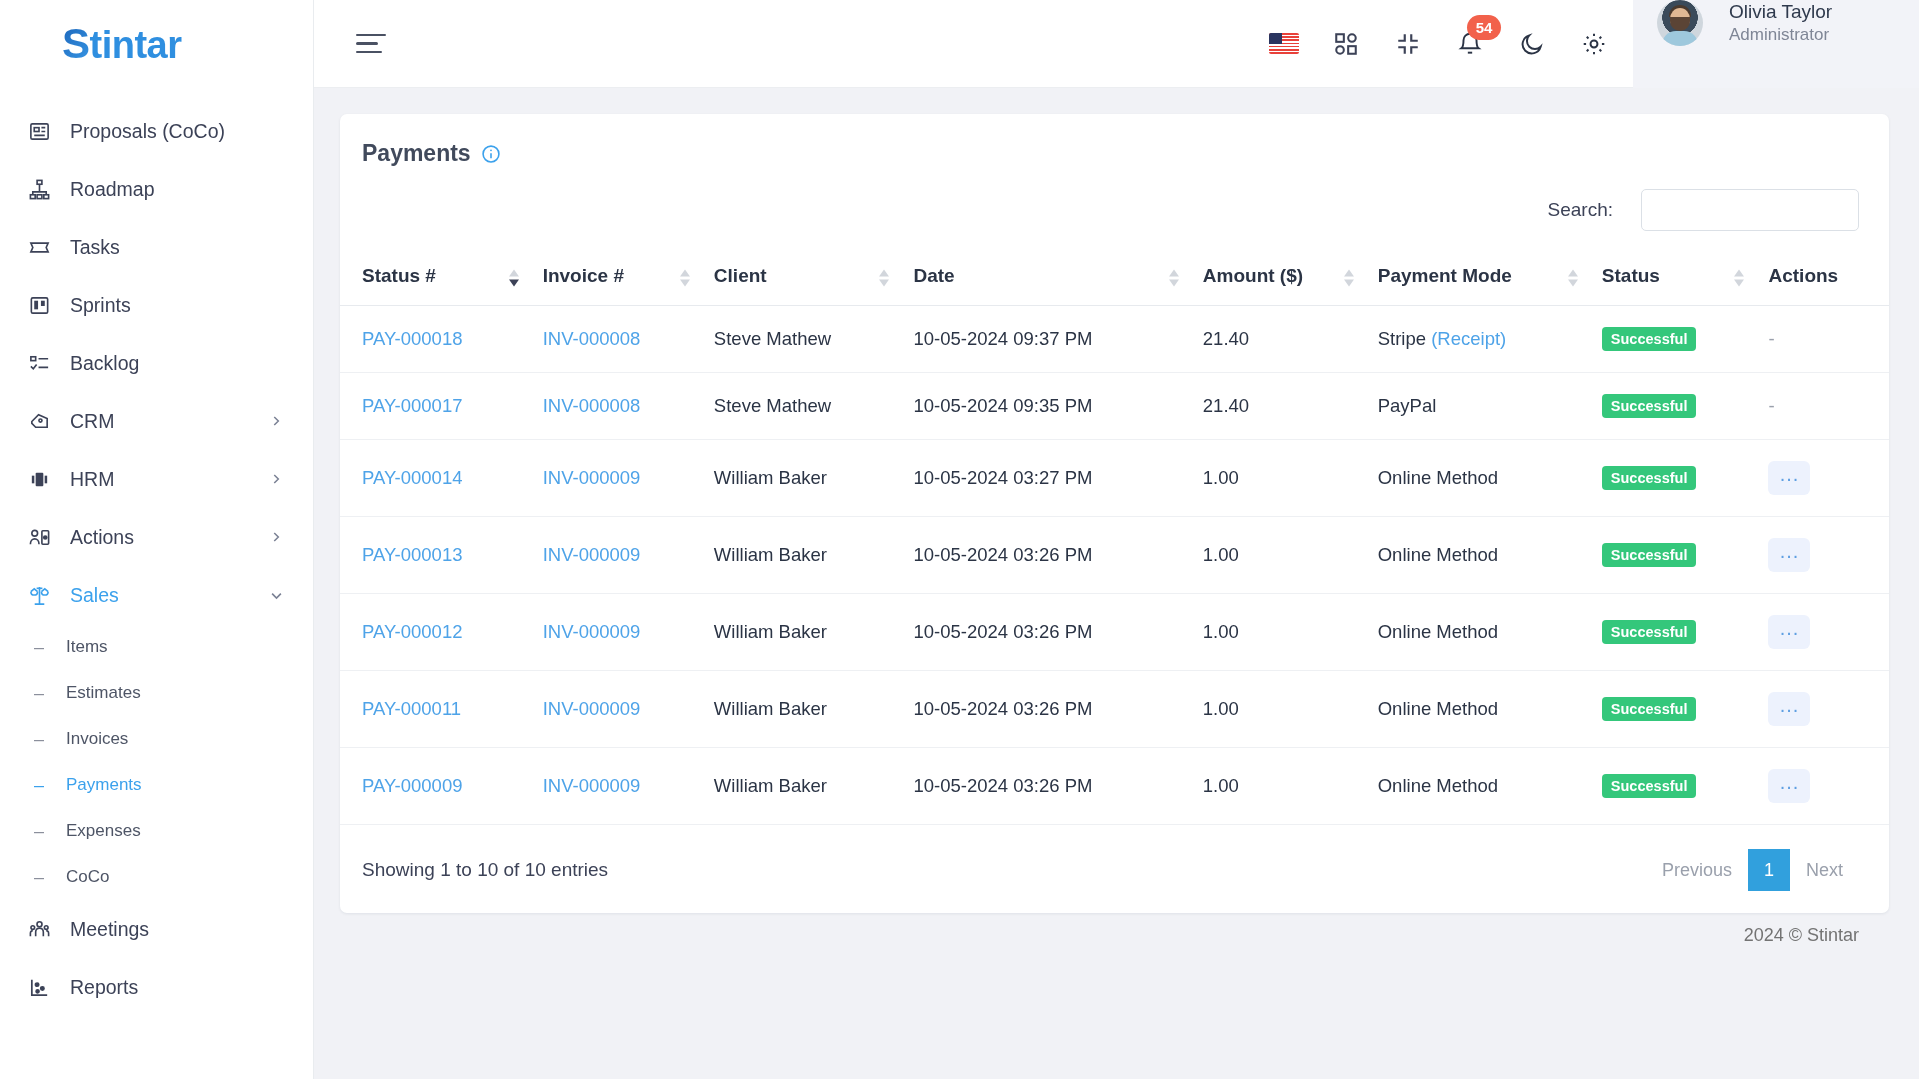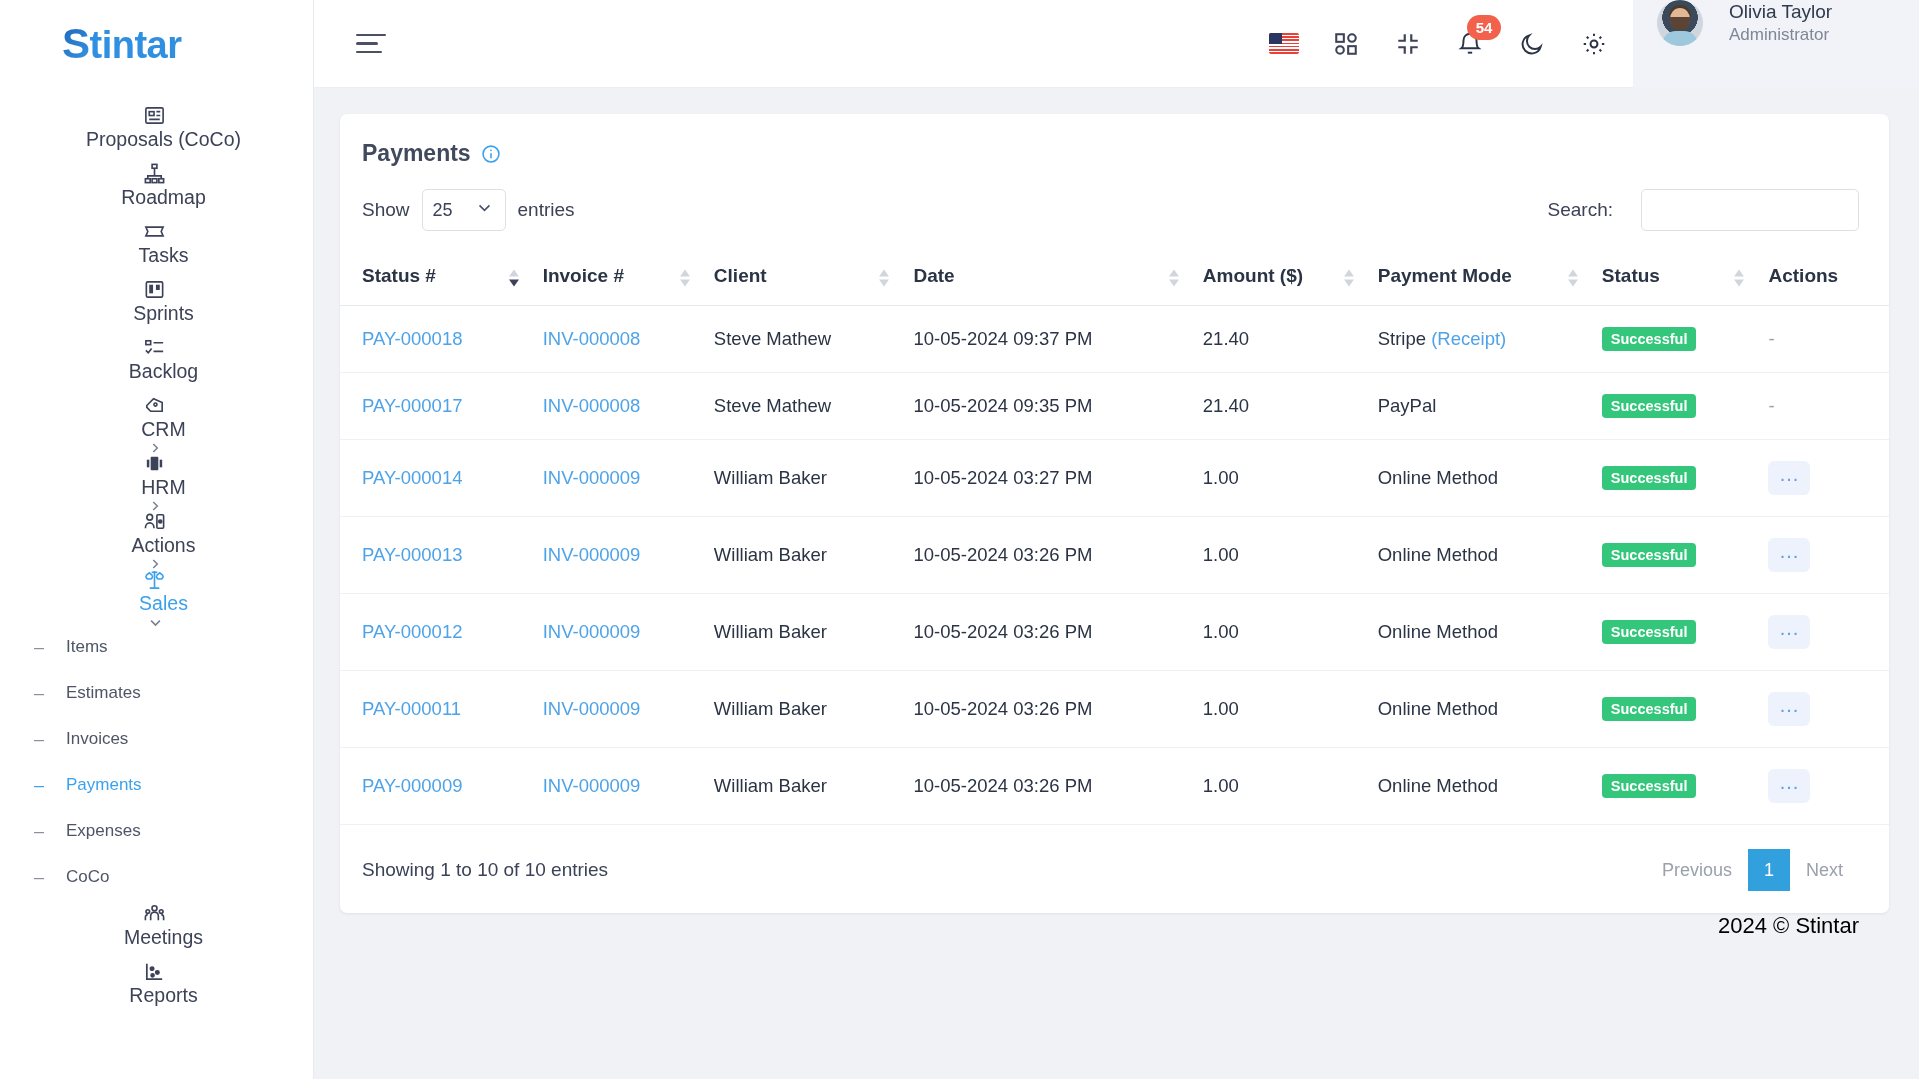--- a/index.html
+++ b/index.html
@@ -31,21 +31,21 @@
   .brand-s {
     display:inline-block;
     background: linear-gradient(135deg,#1a63b8,#3a9ae8);
     -webkit-background-clip: text; background-clip: text; color: transparent;
     font-size: 42px; font-weight: 900;
   }
   .nav { padding-top: 14px; }
   .nav-item {
     display: flex; align-items: center;
     height: 58px; padding: 0 30px 0 26px;
-    cursor: pointer; position: relative; flex-direction: column;
+    cursor: pointer; position: relative;
   }
   .nav-icon {
     width: 26px; height: 26px; flex: 0 0 26px;
     display: flex; align-items: center; justify-content: center;
     color: #3c4257;
   }
   .nav-label {
     margin-left: 18px; font-size: 19.5px; color: #3c4257;
     flex: 1 1 auto; white-space: nowrap;
   }
@@ -200,21 +200,21 @@
   .page-num {
     width: 42px; height: 42px; background: #31a0dd; color: #fff;
     display: flex; align-items: center; justify-content: center;
     font-size: 18px; cursor: pointer; border:none; font-family:inherit;
   }
 
   .footer {
     margin-top: auto; display: flex; justify-content: flex-end;
     padding: 0 30px 22px 0; flex: 0 0 auto;
   }
-  .footer-text { font-size: 22px; color: #000000; }
+  .footer-text { font-size: 18px; color: #737373; margin-top: 12px; }
 </style>
 </head>
 <body>
 
 <div class="app">
 
   <aside class="sidebar">
     <div class="brand">
       <div class="brand-text">
         <span class="brand-s">S</span><span>tintar</span>
@@ -477,32 +477,20 @@
           <span class="info-icon">
             <svg width="20" height="20" viewBox="0 0 24 24" fill="none" stroke="currentColor" stroke-width="1.9">
                 <circle cx="12" cy="12" r="9.5"></circle>
                 <path d="M12 11v6"></path>
                 <circle cx="12" cy="7.6" r="1.05" fill="currentColor" stroke="none"></circle>
               </svg>
           </span>
         </div>
 
         <div class="table-controls">
-          <div class="show-entries">
-            <span>Show</span>
-            <div class="select-box">
-              <span>25</span>
-              <span class="sel-caret">
-                <svg width="17" height="17" viewBox="0 0 24 24" fill="none" stroke="currentColor" stroke-width="2.2">
-                    <path d="M5 9l7 7 7-7"></path>
-                  </svg>
-              </span>
-            </div>
-            <span>entries</span>
-          </div>
 
           <div class="search-group">
             <span class="search-label">Search:</span>
             <input class="search-input" type="text" placeholder="" style="">
           </div>
         </div>
 
         <table>
           <thead>
             <tr>

